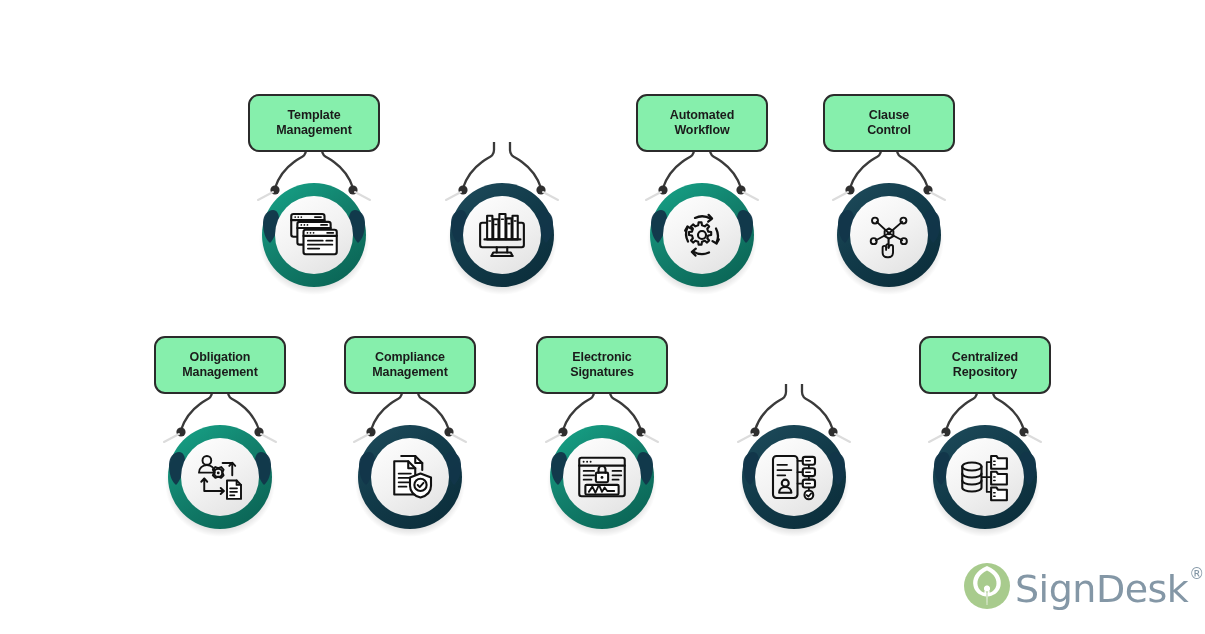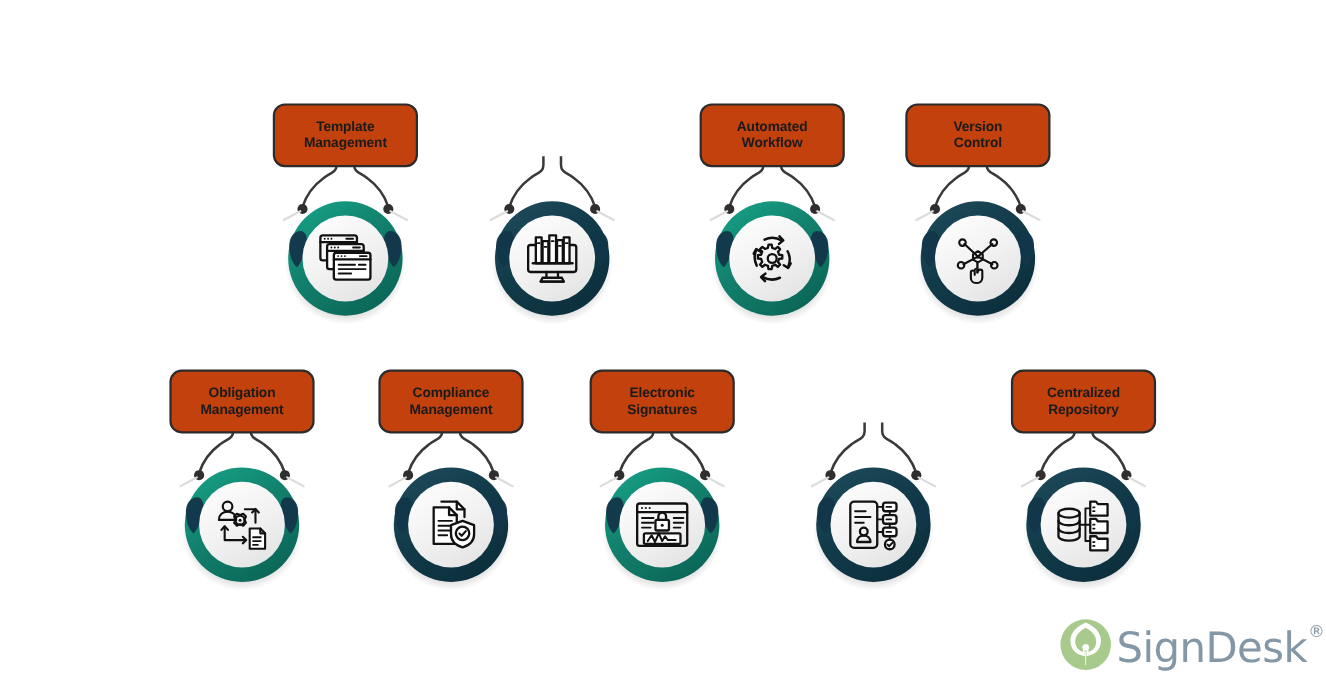--- a/index.html
+++ b/index.html
@@ -30,21 +30,21 @@
     left: 0;
   }
 
   .label-box {
     position: relative;
     box-sizing: border-box;
     width: 132px;
     margin: 0 auto;
     border: 2px solid #2b2b2b;
     border-radius: 11px;
-    background: #c2410c;
+    background: #86efac;
     padding: 12px 4px 12px;
     text-align: center;
     z-index: 6;
   }
   .label-text {
     font-size: 12.5px;
     line-height: 15px;
     font-weight: bold;
     color: #1b1b1b;
     letter-spacing: -0.1px;
@@ -343,21 +343,21 @@
       <path d="M24 12.5 A19 19 0 0 1 42 13.5" stroke-width="2.6"></path>
       <path d="M39.5 9 l4 4.2-4.4 3.6" stroke-width="2.6"></path>
       <path d="M40 52 A19 19 0 0 1 22 51" stroke-width="2.6"></path>
       <path d="M24.5 55.5 l-4-4.2 4.4-3.6" stroke-width="2.6"></path>
     </svg>
        </div>
      </div>
       </div>
       <div class="node" style="left: 789px; top: 94px;">
         <div class="label-box">
-       <div class="label-text">Version
+       <div class="label-text">Clause
 Control</div>
      </div>
      <div class="connector">
        
   <svg viewBox="0 0 200 120">
     <g fill="none" stroke="#3a3a3a" stroke-width="2.3" stroke-linecap="round">
       <path d="M92 0 v8 c0 7 -6 7 -12 12 a52 52 0 0 0 -19 26"></path>
       <path d="M108 0 v8 c0 7 6 7 12 12 a52 52 0 0 1 19 26"></path>
     </g>
     <circle cx="61" cy="48" r="4.6" fill="#2f2f2f"></circle>

